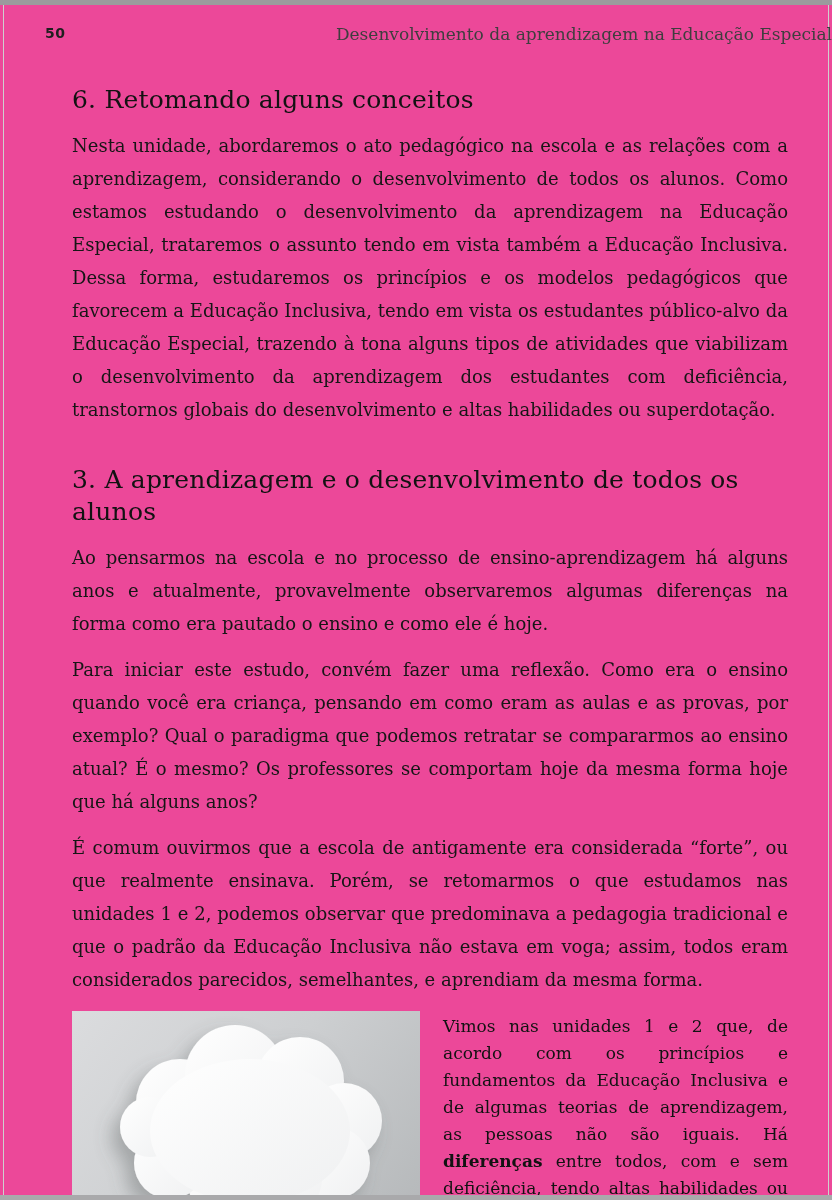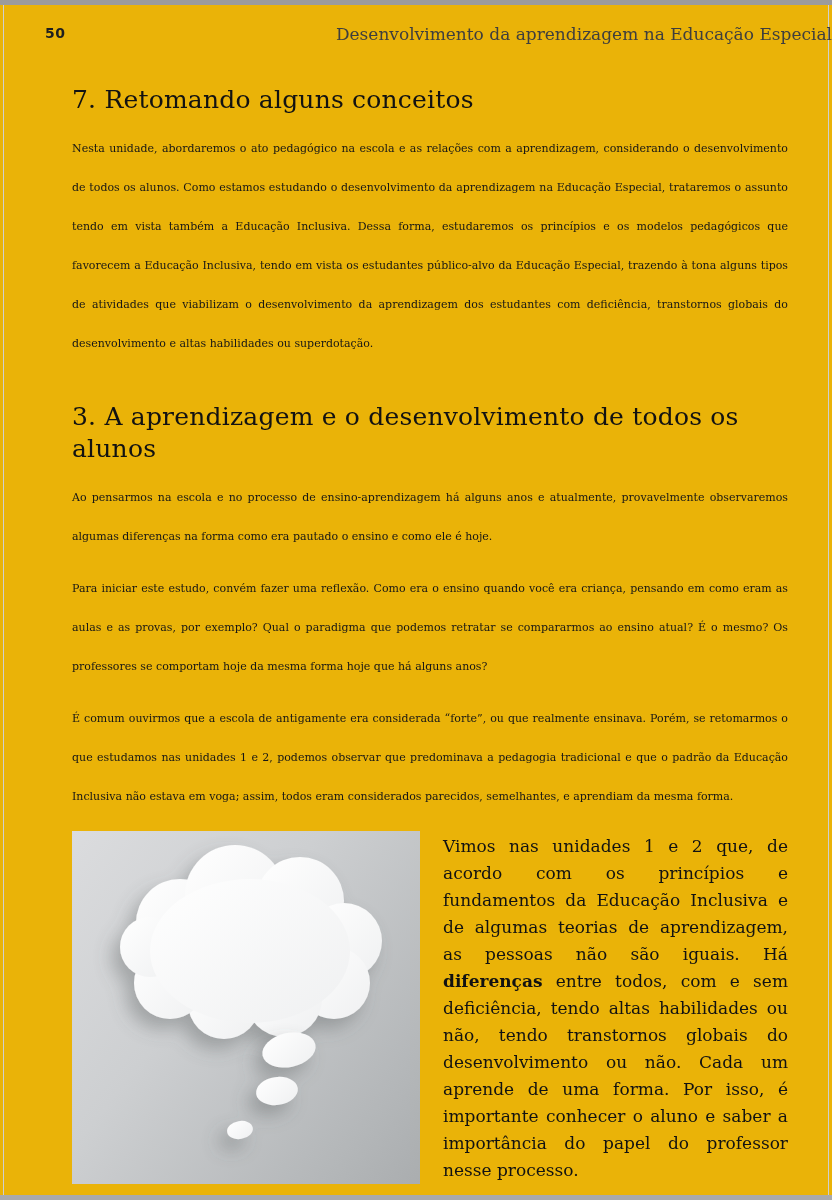--- a/index.html
+++ b/index.html
@@ -1,19 +1,19 @@
 <!DOCTYPE html>
 <html><head>
 <meta charset="utf-8">
 <style>
   html,body { margin:0; padding:0; background:#ffffff; }
   .page {
     position:relative;
     width:832px; height:1200px;
-    background:#eab308;
+    background:#ec4899;
     font-family:"DejaVu Serif", serif;
     color:#161616;
     overflow:hidden;
     box-sizing:border-box;
   }
   .top-bar {
     position:absolute; top:0; left:0; right:0; height:5px;
     background:#9b9b9d;
   }
   .bottom-bar {
@@ -41,21 +41,21 @@
 
   main.content {
     padding:0 44px 0 72px;
   }
   h1.section-heading {
     font-size:25px; font-weight:normal; color:#121212;
     margin:38px 0 0 0; line-height:32px;
     letter-spacing:0.2px;
   }
   p.body-paragraph {
-    font-size:11px; line-height:39px;
+    font-size:18px; line-height:33px;
     text-align:justify;
     margin:13px 0 0 0;
   }
   .figure-row {
     display:flex; gap:23px; margin-top:15px; align-items:flex-start;
   }
   .figure-box {
     flex:none;
     width:348px; height:353px;
     background:linear-gradient(128deg, #dbdcde 0%, #cdcfd1 40%, #b3b6b8 85%, #aaadaf 100%);
@@ -77,21 +77,21 @@
   <div class="top-bar"></div>
   <div class="edge-left"></div>
   <div class="edge-right"></div>
 
   <header class="page-header">
     <span class="page-number">50</span>
     <span class="header-title">Desenvolvimento da aprendizagem na Educação Especial</span>
   </header>
 
   <main class="content">
-    <h1 class="section-heading">7. Retomando alguns conceitos</h1>
+    <h1 class="section-heading">6. Retomando alguns conceitos</h1>
     <p class="body-paragraph">Nesta unidade, abordaremos o ato pedagógico na escola e as relações com a aprendizagem, considerando o desenvolvimento de todos os alunos. Como estamos estudando o desenvolvimento da aprendizagem na Educação Especial, trataremos o assunto tendo em vista também a Educação Inclusiva. Dessa forma, estudaremos os princípios e os modelos pedagógicos que favorecem a Educação Inclusiva, tendo em vista os estudantes público-alvo da Educação Especial, trazendo à tona alguns tipos de atividades que viabilizam o desenvolvimento da aprendizagem dos estudantes com deficiência, transtornos globais do desenvolvimento e altas habilidades ou superdotação.</p>
 
     <h1 class="section-heading">3. A aprendizagem e o desenvolvimento de todos os alunos</h1>
     <p class="body-paragraph">Ao pensarmos na escola e no processo de ensino-aprendizagem há alguns anos e atualmente, provavelmente observaremos algumas diferenças na forma como era pautado o ensino e como ele é hoje.</p>
     <p class="body-paragraph">Para iniciar este estudo, convém fazer uma reflexão. Como era o ensino quando você era criança, pensando em como eram as aulas e as provas, por exemplo? Qual o paradigma que podemos retratar se compararmos ao ensino atual? É o mesmo? Os professores se comportam hoje da mesma forma hoje que há alguns anos?</p>
     <p class="body-paragraph">É comum ouvirmos que a escola de antigamente era considerada “forte”, ou que realmente ensinava. Porém, se retomarmos o que estudamos nas unidades 1 e 2, podemos observar que predominava a pedagogia tradicional e que o padrão da Educação Inclusiva não estava em voga; assim, todos eram considerados parecidos, semelhantes, e aprendiam da mesma forma.</p>
 
     <div class="figure-row">
       <div class="figure-box">
         <svg viewBox="0 0 348 353" aria-hidden="true">

